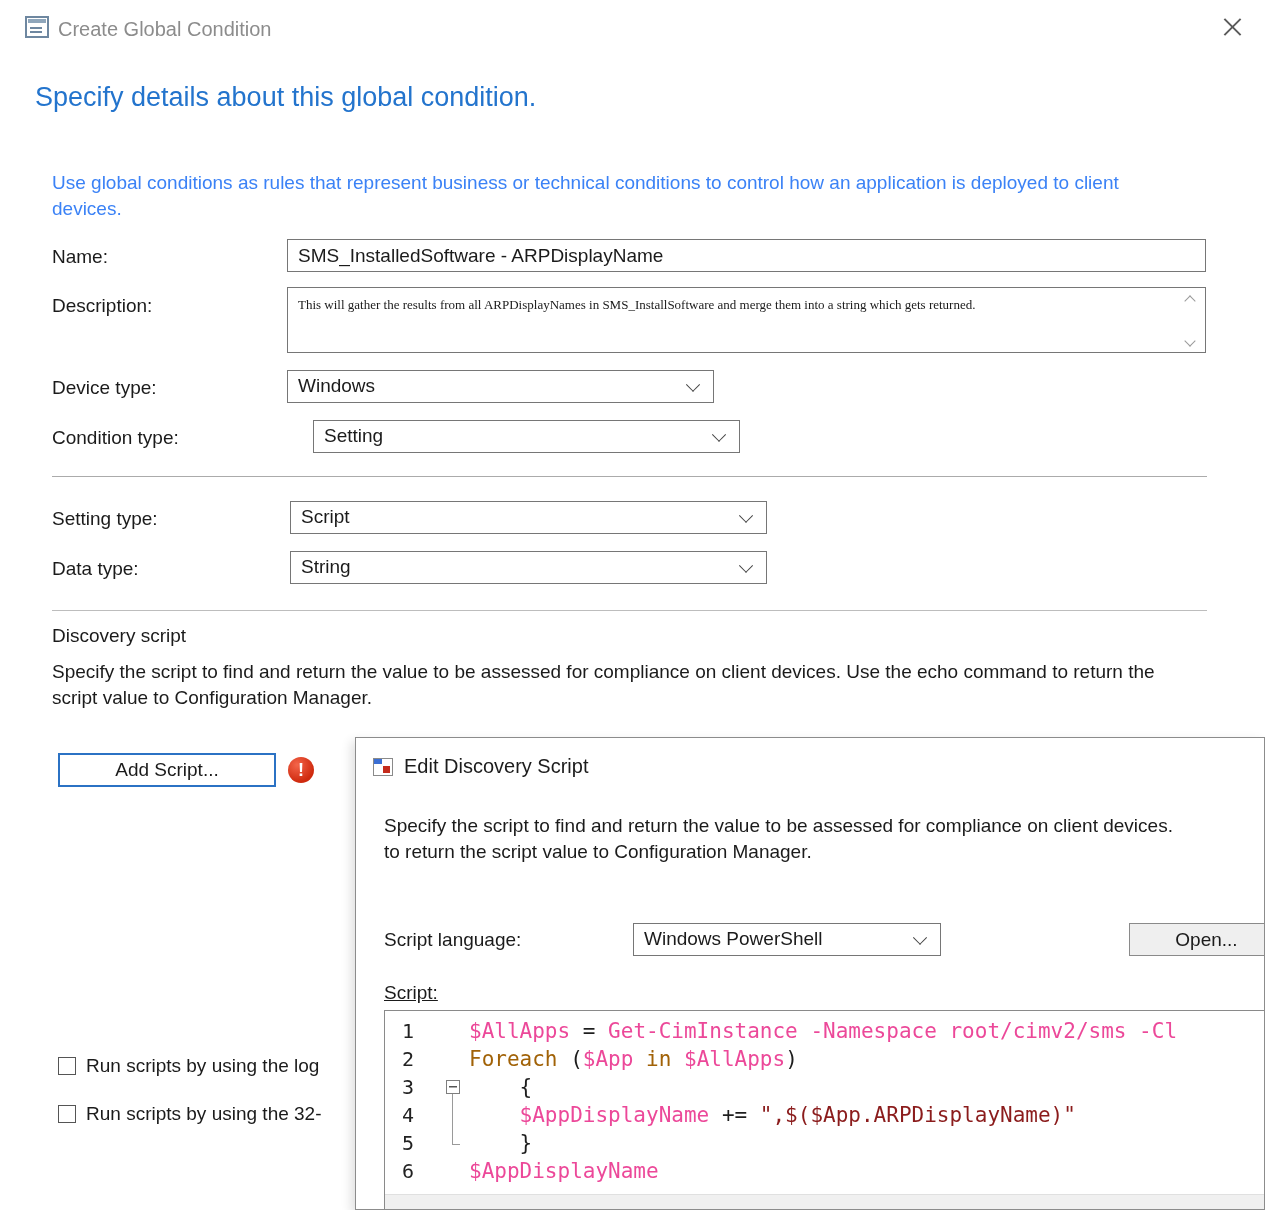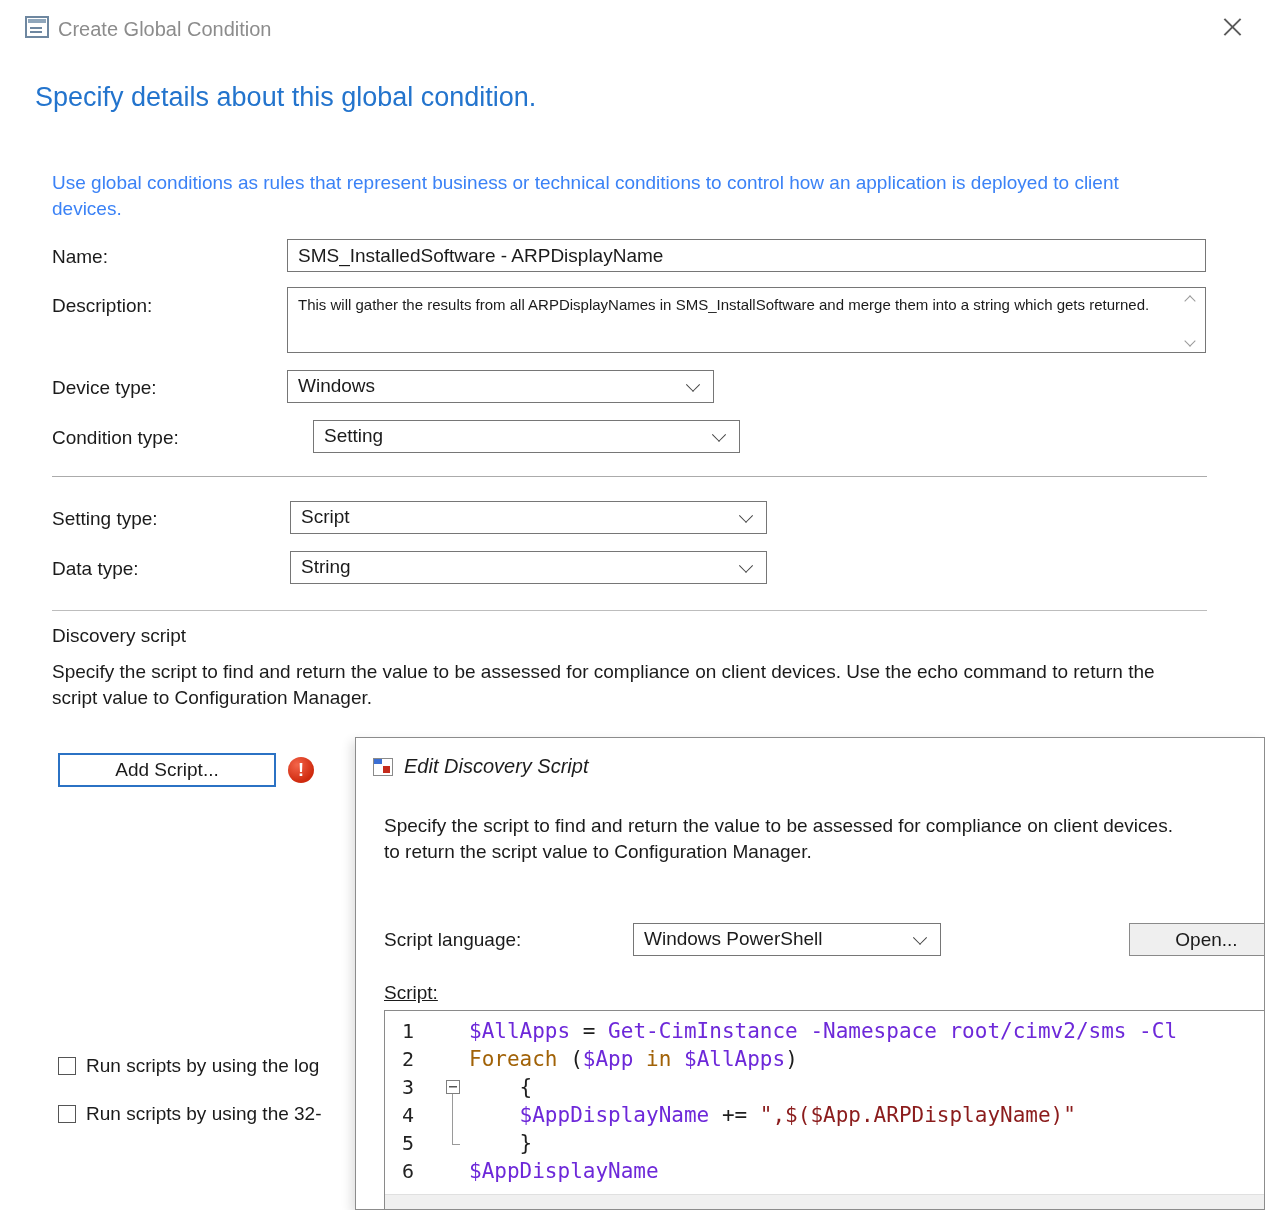--- a/index.html
+++ b/index.html
@@ -22,22 +22,22 @@
 
   .page-heading { position:absolute; left:35px; top:82px; font-size:27px; color:#2374cd; }
   .intro-text { position:absolute; left:52px; top:170px; width:1140px; font-size:19px; line-height:26px; color:#3b82f6; }
 
   .field-label { position:absolute; font-size:19px; color:#1b1b1b; }
   .text-input {
     position:absolute; height:33px; border:1px solid #767676; background:#fff;
     font-family:"Liberation Sans",sans-serif; font-size:19px; color:#1b1b1b; padding:0 10px; outline:none;
   }
   .textarea-box {
-    position:absolute; border:1px solid #767676; background:#fff; font-size:15px; line-height:25px;
-    padding:4px 28px 4px 10px; color:#1b1b1b; overflow:hidden;
+    position:absolute; border:1px solid #767676; background:#fff; font-size:13px; line-height:25px;
+    padding:4px 28px 4px 10px; color:#1b1b1b; overflow:hidden;font-family:Liberation Serif, serif;
   }
   .scroll-chevron { position:absolute; right:9px; width:10px; height:10px; }
   .scroll-chevron::before { content:''; position:absolute; left:0; top:2px; width:7px; height:7px;
     border-right:1.6px solid #9a9a9a; border-bottom:1.6px solid #9a9a9a; }
   .scroll-chevron.up::before { transform:rotate(-135deg); }
   .scroll-chevron.down::before { transform:rotate(45deg); }
 
   .combo {
     position:absolute; height:33px; border:1px solid #767676; background:#fff;
     font-size:19px; color:#1b1b1b; padding:4px 34px 0 10px; cursor:default;
@@ -66,21 +66,21 @@
   .checkbox-label { margin-left:10px; font-size:19px; color:#1b1b1b; white-space:nowrap; }
 
   
   .edit-dialog {
     position:absolute; left:355px; top:737px; width:910px; height:473px; background:#fff;
     border:1px solid #8c8c8c; box-shadow:-4px 4px 10px rgba(0,0,0,0.12); overflow:hidden;
   }
   .edit-icon { position:absolute; left:17px; top:20px; width:20px; height:18px; border:1px solid #8a8a8a; background:#fff; }
   .edit-icon::before { content:''; position:absolute; left:0; top:0; width:8px; height:5px; background:#3b6fd4; }
   .edit-icon::after { content:''; position:absolute; right:2px; bottom:2px; width:7px; height:7px; background:#c42b1c; }
-  .edit-title { position:absolute; left:48px; top:17px; font-size:20px; color:#1c1c1c;font-style:italic; }
+  .edit-title { position:absolute; left:48px; top:17px; font-size:20px; color:#1c1c1c; }
   .edit-desc-line { position:absolute; left:28px; font-size:19px; line-height:26px; color:#1b1b1b; white-space:nowrap; overflow:hidden; width:880px; }
 
   .open-btn {
     position:absolute; left:773px; top:185px; width:155px; height:33px; background:#efefef;
     border:1px solid #8a8a8a; font-family:"Liberation Sans",sans-serif; font-size:19px; color:#1b1b1b; cursor:pointer;
   }
 
   .code-editor {
     position:absolute; left:28px; top:272px; width:882px; height:201px;
     border:1px solid #8a8a8a; background:#fff; overflow:hidden;
@@ -93,21 +93,21 @@
   .fold.open::before { content:''; position:absolute; left:3px; top:7px; width:12px; height:12px;
     border:1px solid #7e7e7e; background-color:#fff;
     background-image:linear-gradient(#555,#555); background-size:8px 1.5px;
     background-position:center; background-repeat:no-repeat; }
   .fold.open::after { content:''; position:absolute; left:9px; top:21px; bottom:0; width:1px; background:#9a9a9a; }
   .fold.line::before { content:''; position:absolute; left:9px; top:0; bottom:0; width:1px; background:#9a9a9a; }
   .fold.end::before { content:''; position:absolute; left:9px; top:0; height:16px; width:1px; background:#9a9a9a; }
   .fold.end::after { content:''; position:absolute; left:9px; top:15px; width:8px; height:1px; background:#9a9a9a; }
   .code-text { white-space:pre; }
   .tok-k { color:#a16207; }
-  .tok-v { color:#6d28d9; }
+  .tok-v { color:#ec4899; }
   .tok-s { color:#8b1c1c; }
   .tok-p { color:#1e1e1e; }
   .code-hscroll { position:absolute; left:0; right:0; bottom:0; height:16px; background:#f0f0f0; border-top:1px solid #e0e0e0; }
 </style>
 </head>
 <body>
 
 <div id="screen">
 
   <div class="edge-notch"></div>

